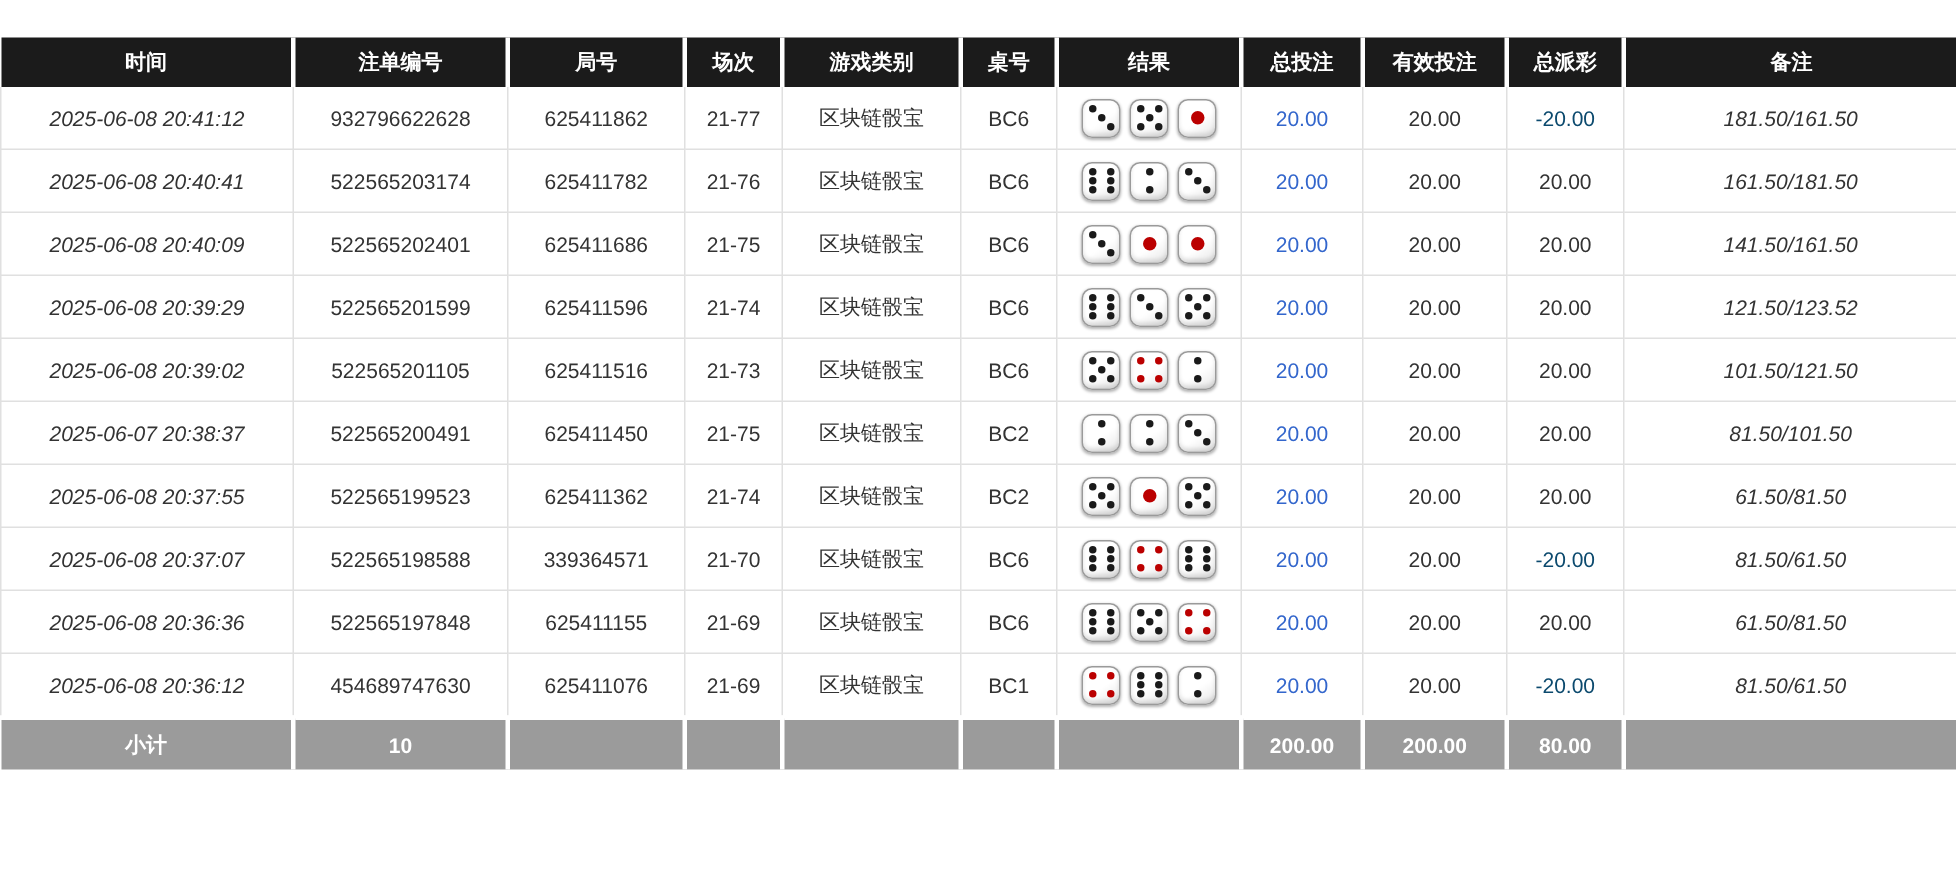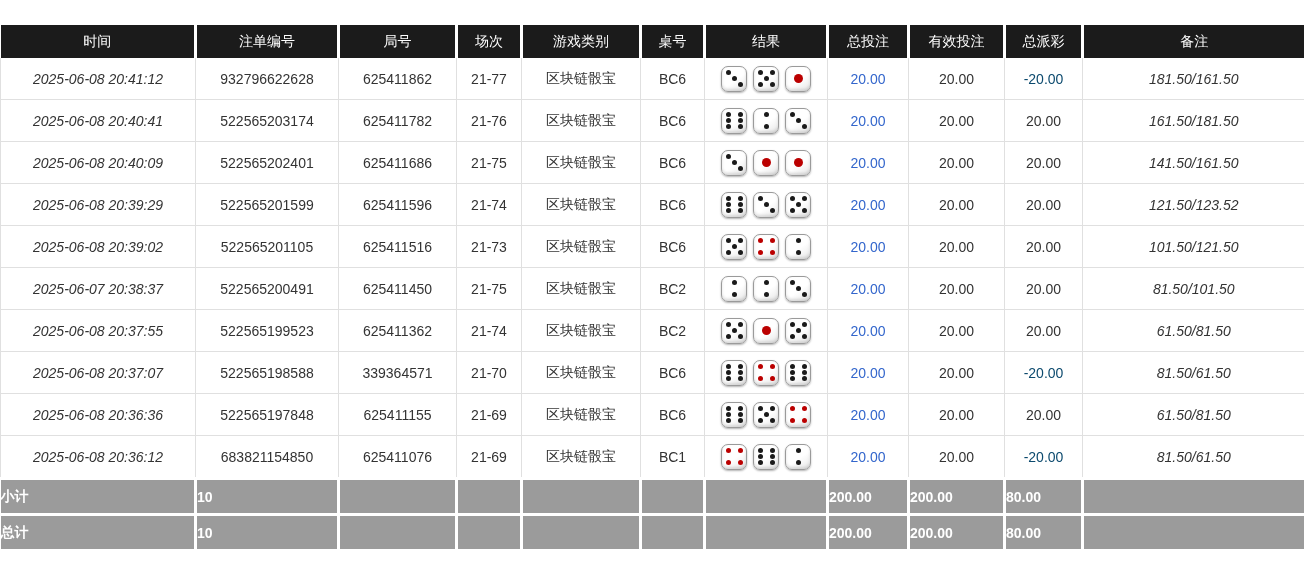--- a/index.html
+++ b/index.html
@@ -7,34 +7,34 @@
     width:1304px;height:583px;overflow:hidden;
     font-family:"Liberation Sans","DejaVu Sans",sans-serif;
     -webkit-font-smoothing:antialiased;
   }
   .report-table{
     width:1304px;margin-top:25px;
     border-collapse:collapse;table-layout:fixed;
     font-size:14px;color:#333;
   }
   .report-table th{
-    background:#1b1b1b;color:#fff;font-weight:400;
+    background:#1b1b1b;color:#fff;font-weight:700;
     height:33px;text-align:center;padding:0;
     border-right:3px solid #fff;
   }
   .report-table th:last-child{border-right:none;}
   .report-table tbody td{
     background:#fff;height:41px;text-align:center;padding:0;
     border-bottom:1px solid #e0e0e0;border-right:1px solid #e0e0e0;
   }
   .report-table tbody td:first-child{border-left:1px solid #e0e0e0;font-style:italic;}
   .report-table tbody td:last-child{border-right:none;font-style:italic;}
   .report-table tfoot td{
     background:#9b9b9b;color:#fff;font-weight:700;
-    height:33px;padding:0;
+    height:33px;text-align:center;padding:0;
     border-top:3px solid #fff;border-right:3px solid #fff;
   }
   .report-table tfoot td:last-child{border-right:none;}
   .amount-link{color:#3366cc;cursor:pointer;}
   .payout-neg{color:#0c4a6e;}
   .dice-wrap{display:flex;justify-content:center;align-items:center;gap:6px;}
   .die{
     width:26px;height:26px;box-sizing:border-box;
     background:linear-gradient(145deg,#ffffff 55%,#e6e6e6);
     border:1px solid #9a9a9a;border-radius:7px;padding:3px;
@@ -515,21 +515,21 @@
             </span>
           </div>
         </td>
         <td><span class="amount-link">20.00</span></td>
         <td>20.00</td>
         <td>20.00</td>
         <td>61.50/81.50</td>
       </tr>
       <tr>
         <td>2025-06-08 20:36:12</td>
-        <td>683821154850</td>
+        <td>454689747630</td>
         <td>625411076</td>
         <td>21-69</td>
         <td>区块链骰宝</td>
         <td>BC1</td>
         <td>
           <div class="dice-wrap">
             <span class="die">
               <span class="cell pip red"></span>
               <span class="cell"></span>
               <span class="cell pip red"></span>
@@ -577,27 +577,14 @@
         <td></td>
         <td></td>
         <td></td>
         <td></td>
         <td></td>
         <td>200.00</td>
         <td>200.00</td>
         <td>80.00</td>
         <td></td>
       </tr>
-      <tr>
-        <td>总计</td>
-        <td>10</td>
-        <td></td>
-        <td></td>
-        <td></td>
-        <td></td>
-        <td></td>
-        <td>200.00</td>
-        <td>200.00</td>
-        <td>80.00</td>
-        <td></td>
-      </tr>
     </tfoot>
 </table>
 
 </body></html>

